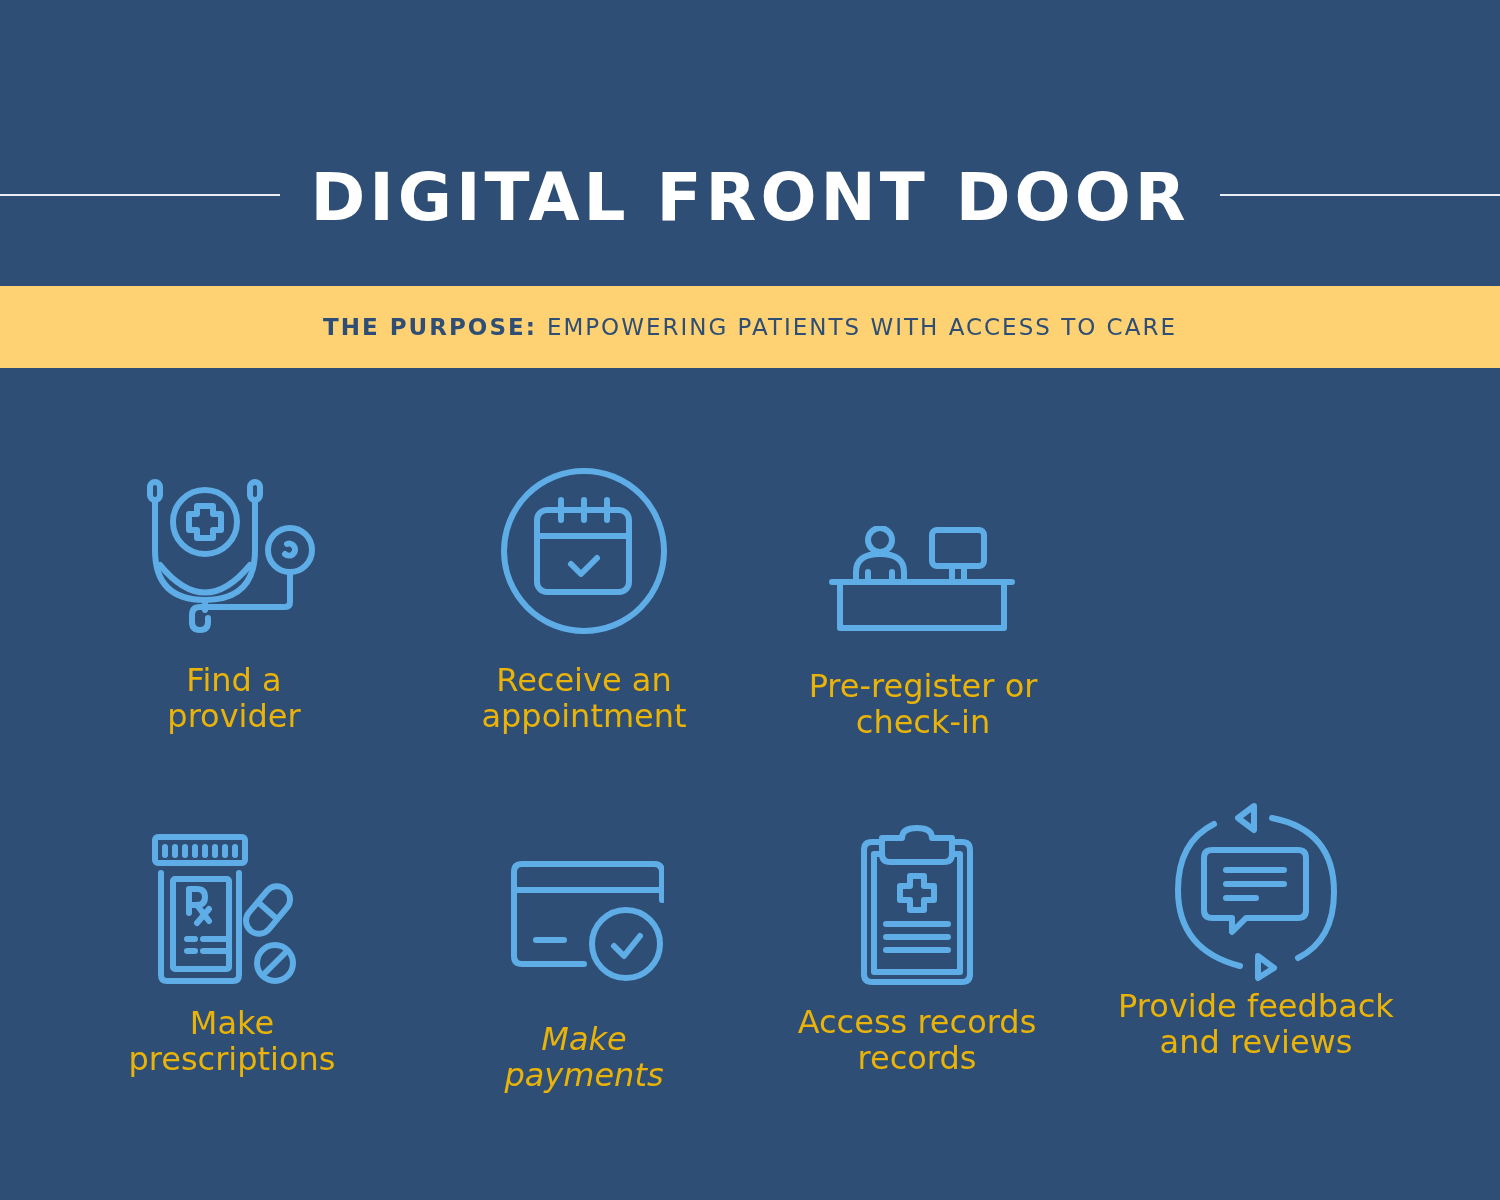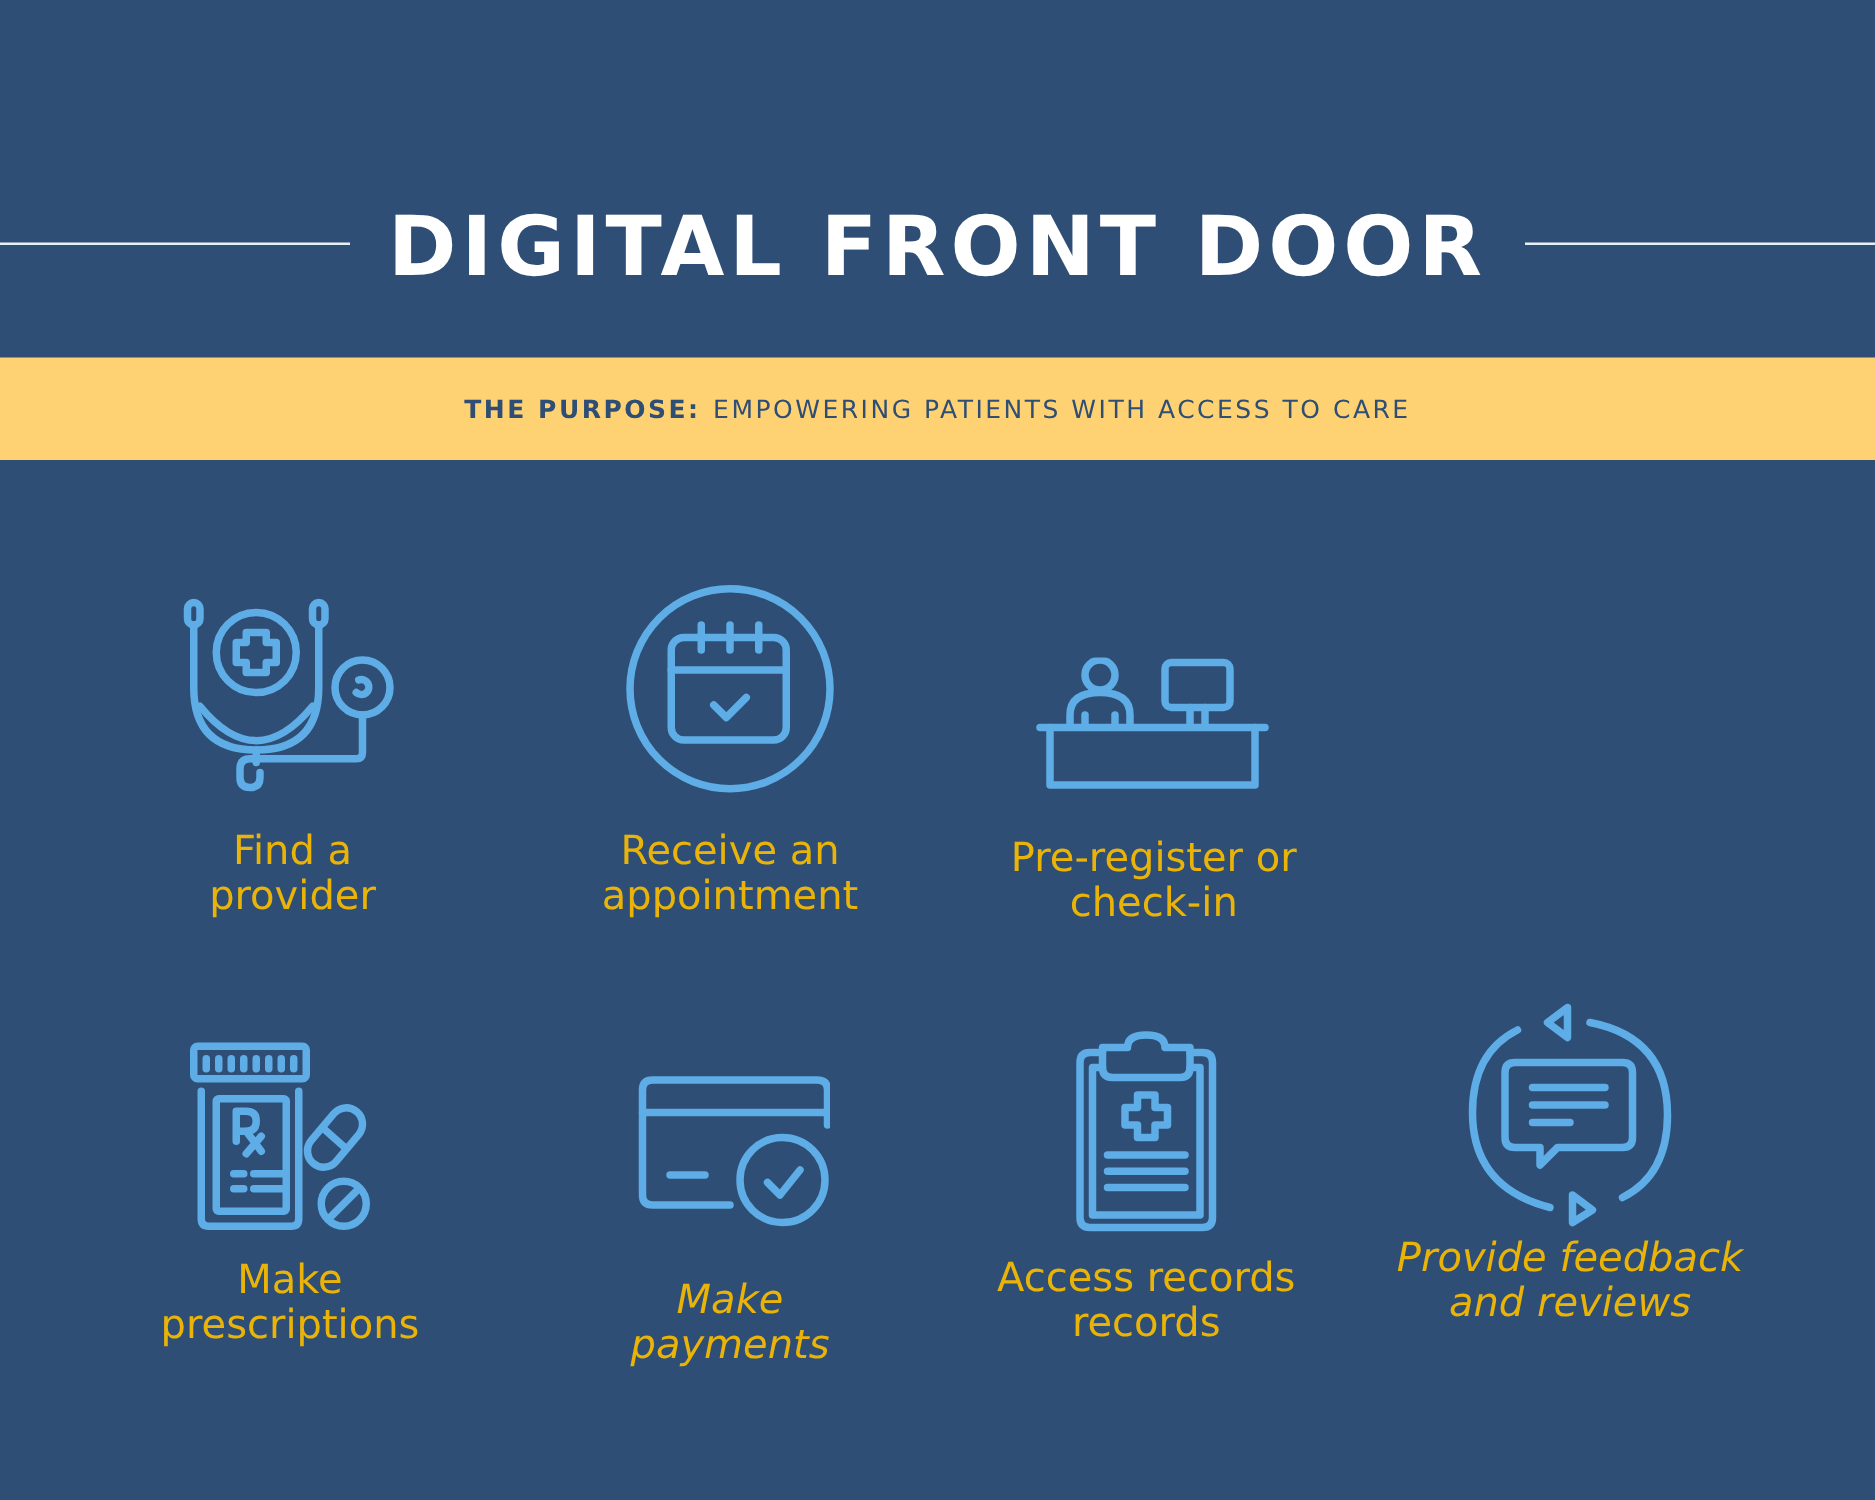--- a/index.html
+++ b/index.html
@@ -14,21 +14,21 @@
   .title-line.left { left:0; width:280px; }
   .title-line.right { left:1220px; width:280px; }
   .title {
     position:absolute; left:0; width:1500px; top:0; text-align:center;
     color:#ffffff; font-family:"DejaVu Sans", sans-serif; font-weight:bold;
     font-size:66px; letter-spacing:4px; line-height:95px;
   }
   .banner {
     position:absolute; top:286px; left:0; width:1500px; height:82px;
     background:#fed272; display:flex; align-items:center; justify-content:center;
-    color:#2e4e75; font-family:"DejaVu Sans", sans-serif; font-size:20px; letter-spacing:2px;
+    color:#2e4e75; font-family:"DejaVu Sans", sans-serif; font-size:23px; letter-spacing:2px;
   }
   .banner .bold { font-weight:bold; margin-right:10px; }
   .grid { position:absolute; left:0; top:0; width:1500px; height:1200px; }
   .card { position:absolute; width:300px; text-align:center; }
   .card .icon { display:block; margin:0 auto; }
   .card .label {
     color:#eab308; font-family:"DejaVu Sans", sans-serif; font-size:32px; line-height:36px;
     white-space:pre-line;
   }
   svg { fill:none; stroke:#5eade6; stroke-width:6; stroke-linecap:round; stroke-linejoin:round; }
@@ -136,17 +136,17 @@
 
   <div class="card" style="left:1106px; top:800px;">
     <svg class="icon" width="165" height="182" viewBox="0 0 165 182">
       <path d="M40 24 Q4 42 4 90 Q4 150 66 166"></path>
       <path d="M124 158 Q160 140 160 92 Q160 30 98 18"></path>
       <path d="M80 6 L64 18 L80 30 Z"></path>
       <path d="M84 156 L100 168 L84 178 Z"></path>
       <path d="M38 50 H124 Q132 50 132 58 V110 Q132 118 124 118 H72 L58 132 V118 H38 Q30 118 30 110 V58 Q30 50 38 50 Z"></path>
       <path d="M52 70 H110 M52 84 H110 M52 98 H82"></path>
     </svg>
-    <div class="label" style="margin-top:6px;font-style:italic;">Provide feedback
+    <div class="label" style="margin-top:6px;">Provide feedback
 and reviews</div>
   </div>
 
 </div>
 
 </body></html>

